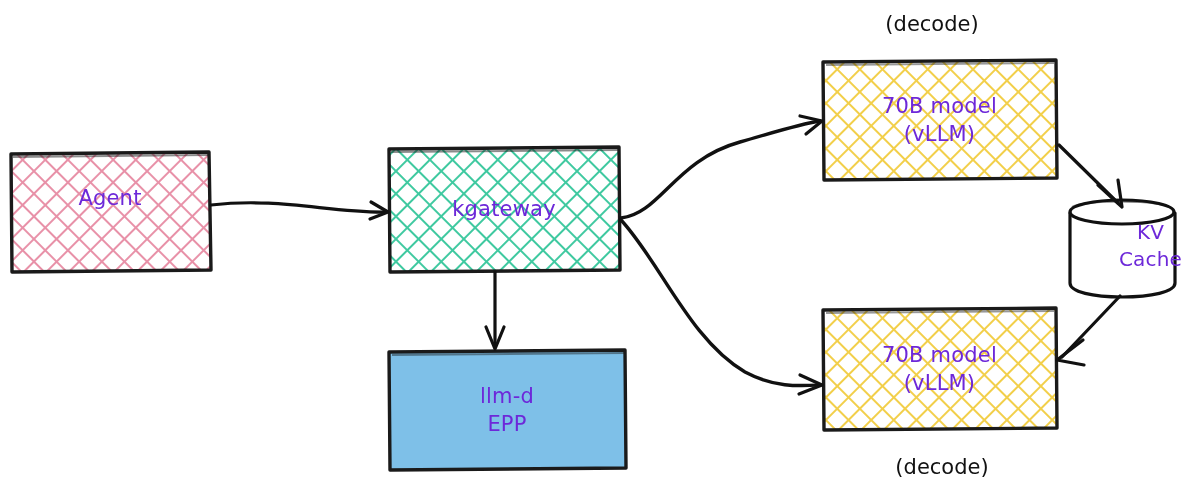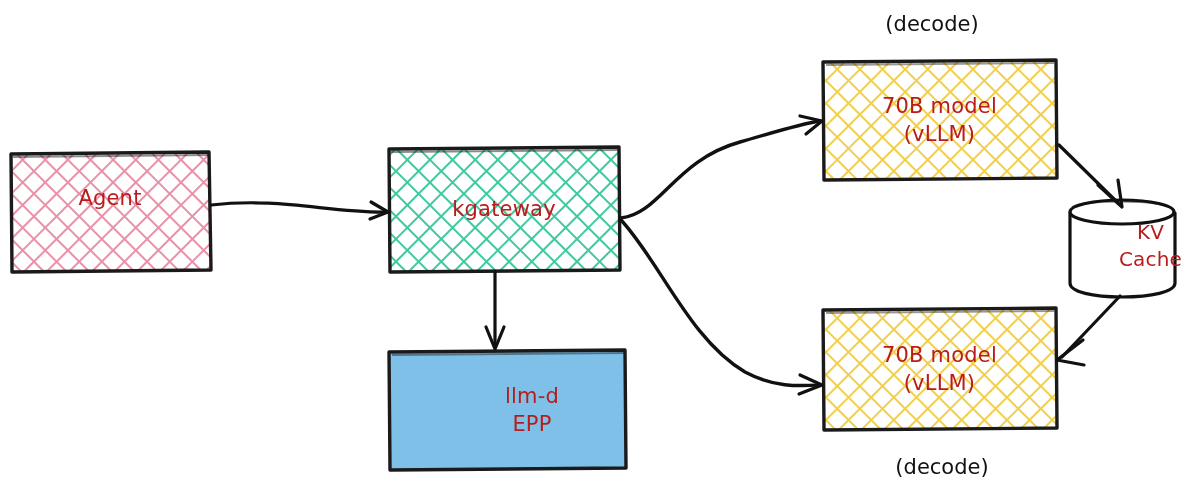--- a/index.html
+++ b/index.html
@@ -26,38 +26,38 @@
     width: 1185px;
     height: 495px;
   }
   .node-label {
     position: absolute;
     display: flex;
     flex-direction: column;
     align-items: center;
     justify-content: center;
     text-align: center;
-    color: #b91c1c;
+    color: #6d28d9;
     font-family: "DejaVu Sans", sans-serif;
     font-size: 21px;
     line-height: 1.35;
     letter-spacing: 0.2px;
     pointer-events: none;
   }
   .caption {
     position: absolute;
     color: #111111;
     font-family: "DejaVu Sans", sans-serif;
     font-size: 21px;
     text-align: center;
     white-space: nowrap;
   }
   .lbl-agent    { left: 10px;  top: 152px; width: 200px; height: 93px; }
   .lbl-kgw      { left: 388px; top: 147px; width: 232px; height: 125px; text-align: center; }
-  .lbl-epp      { left: 388px; top: 350px; width: 238px; height: 120px; padding-left: 25px; }
+  .lbl-epp      { left: 388px; top: 350px; width: 238px; height: 120px; }
   .lbl-prefill  { left: 822px; top: 60px;  width: 235px; height: 120px; }
   .lbl-decode   { left: 822px; top: 308px; width: 235px; height: 122px; }
   .lbl-kv       { left: 1070px; top: 205px; width: 105px; height: 82px; font-size: 20px; margin-left: 28px; }
   .cap-prefill  { left: 852px; top: 12px;  width: 160px; }
   .cap-decode   { left: 862px; top: 455px; width: 160px; }
 </style>
 </head>
 <body>
 
 <div id="canvas">

